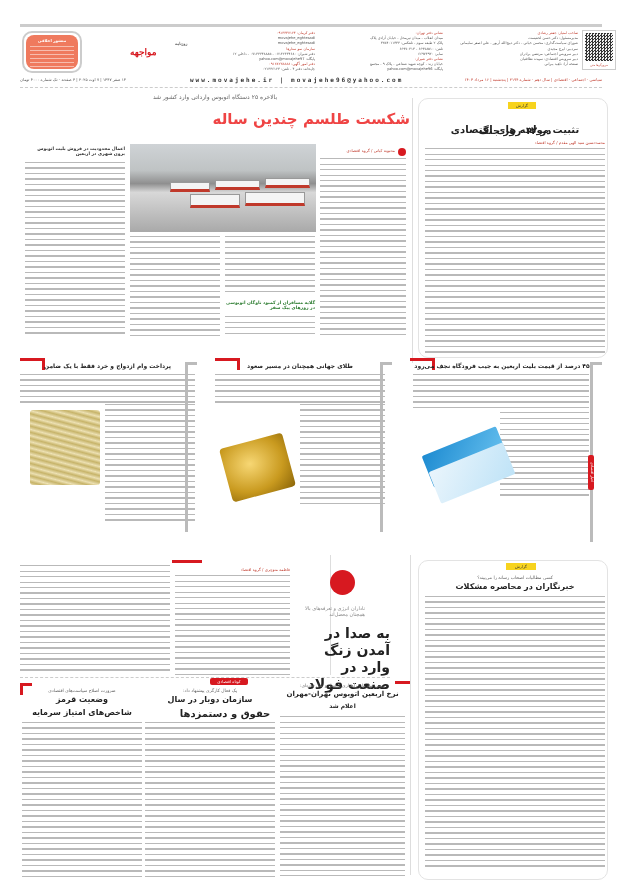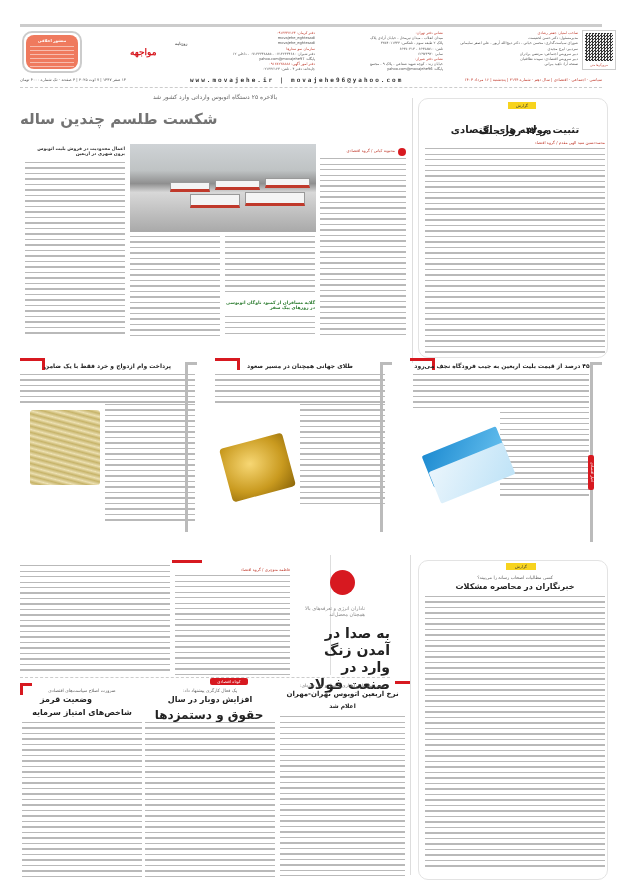--- a/index.html
+++ b/index.html
@@ -11,21 +11,21 @@
 .info{font-size:3.6px;line-height:5.2px;color:#555}
 .info .r{color:#c0392b}
 .date-bar{left:20px;top:76px;width:582px;height:10px;font-size:4px;color:#555}
 .logo{left:100px;top:30px;width:110px;height:40px;color:#d71920;font-family:"DejaVu Serif",serif;font-weight:bold;font-size:30px;line-height:40px;text-align:center}
 .editorial{left:22px;top:31px;width:60px;height:42px;border:2px solid #ccc;border-radius:10px;padding:2px}
 .editorial .in{background:#ef7a5e;border-radius:8px;width:100%;height:100%;color:#fff;font-size:3.5px;text-align:center;padding-top:3px}
 .qr{left:582px;top:30px;width:34px;height:40px;border:1px solid #ccc;padding:2px}
 .qr .code{width:28px;height:28px;background:repeating-conic-gradient(#333 0 25%,#eee 0 50%) 0 0/3px 3px}
 .qr .cap{font-size:3px;color:#c0392b;text-align:center;margin-top:2px}
 .kicker{font-size:6px;color:#666;text-align:center}
-.headline{font-size:15px;font-weight:bold;color:#737373;text-align:left}
+.headline{font-size:15px;font-weight:bold;color:#ef4444;text-align:right}
 .photo{background:linear-gradient(180deg,#cfd3d6 0%,#bfc3c4 30%,#8f8f8f 45%,#d8d8d8 55%,#a9a9a9 100%)}
 .bus{position:absolute;height:10px;background:#f4f4f4;border:1px solid #999;border-bottom:3px solid #c0392b}
 .box{border:1px solid #e3e3e3;border-radius:10px}
 .tag{background:#f7d31e;color:#333;font-size:4px;text-align:center;height:7px;line-height:7px}
 .h2{font-weight:bold;color:#222;text-align:center}
 .redbar{background:#d71920}
 .byline{font-size:4px;color:#c0392b}
 .corner-r{border-top:3px solid #d71920;border-right:3px solid #d71920}
 .corner-g{border-top:3px solid #bbb;border-left:3px solid #bbb}
 .gold{background:radial-gradient(ellipse at 40% 40%,#f7d774,#c99a1f 60%,#8b6508)}
@@ -155,21 +155,21 @@
 <div class="abs txt lines" style="left:425px;top:596px;width:180px;height:275px"></div>
 
 <div class="abs redbar" style="left:395px;top:681px;width:15px;height:3px"></div>
 <div class="abs" style="left:280px;top:683px;width:125px;font-size:4.5px;color:#666;text-align:center">رییس سازمان راهداری و حمل و نقل جاده‌ای:</div>
 <div class="abs h2" style="left:280px;top:690px;width:125px;font-size:7px">نرخ اربعین اتوبوس تهران-مهران</div>
 <div class="abs h2" style="left:280px;top:702px;width:125px;font-size:6px">اعلام شد</div>
 <div class="abs txt lines" style="left:280px;top:716px;width:125px;height:160px"></div>
 
 <div class="abs redbar" style="left:210px;top:678px;width:38px;height:7px;border-radius:2px;color:#fff;font-size:4px;text-align:center;line-height:7px">کوتاه اقتصادی</div>
 <div class="abs" style="left:145px;top:688px;width:130px;font-size:4.5px;color:#666;text-align:center">یک فعال کارگری پیشنهاد داد:</div>
-<div class="abs h2" style="left:145px;top:695px;width:130px;font-size:8px">افزایش دوبار در سال</div>
-<div class="abs h2" style="left:144px;top:708px;width:130px;font-size:12px">حقوق و دستمزدها</div>
+<div class="abs h2" style="left:145px;top:695px;width:130px;font-size:8px">سازمان دوبار در سال</div>
+<div class="abs h2" style="left:160px;top:708px;width:130px;font-size:10px">حقوق و دستمزدها</div>
 <div class="abs txt lines" style="left:145px;top:722px;width:130px;height:155px"></div>
 
 <div class="abs corner-r" style="left:20px;top:683px;width:12px;height:12px;border-right:none;border-left:3px solid #d71920"></div>
 <div class="abs" style="left:22px;top:688px;width:120px;font-size:4.5px;color:#666;text-align:center">ضرورت اصلاح سیاست‌های اقتصادی</div>
-<div class="abs h2" style="left:6px;top:695px;width:120px;font-size:8px">وضعیت قرمز</div>
+<div class="abs h2" style="left:22px;top:695px;width:120px;font-size:8px">وضعیت قرمز</div>
 <div class="abs h2" style="left:22px;top:708px;width:120px;font-size:8px">شاخص‌های امتیاز سرمایه</div>
 <div class="abs txt lines" style="left:22px;top:722px;width:120px;height:155px"></div>
 
 </body></html>

